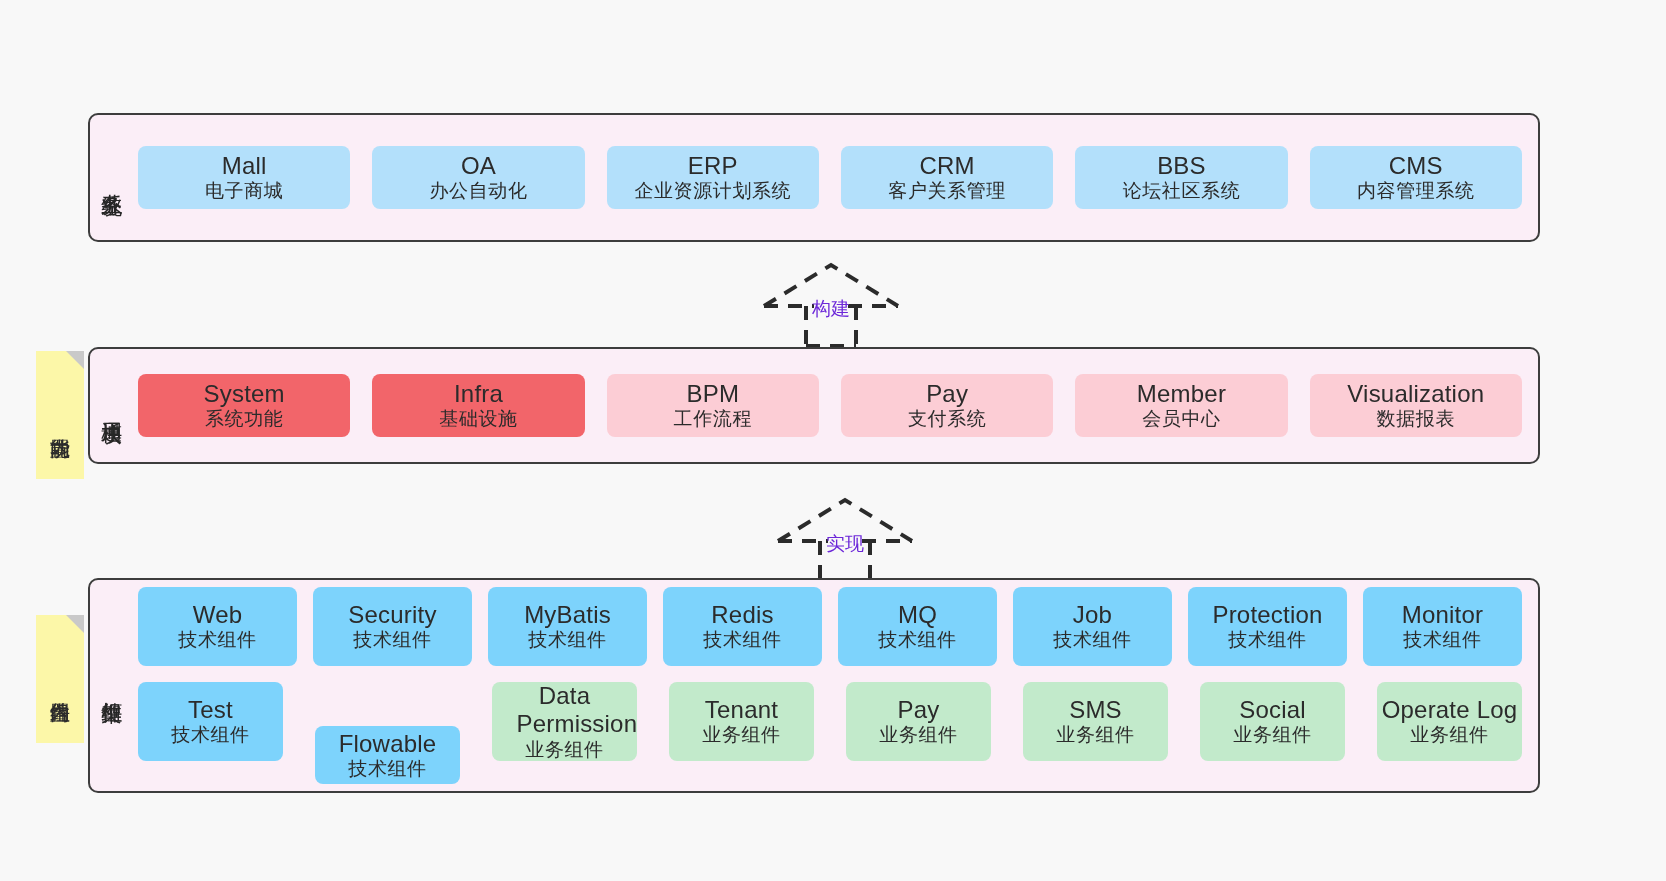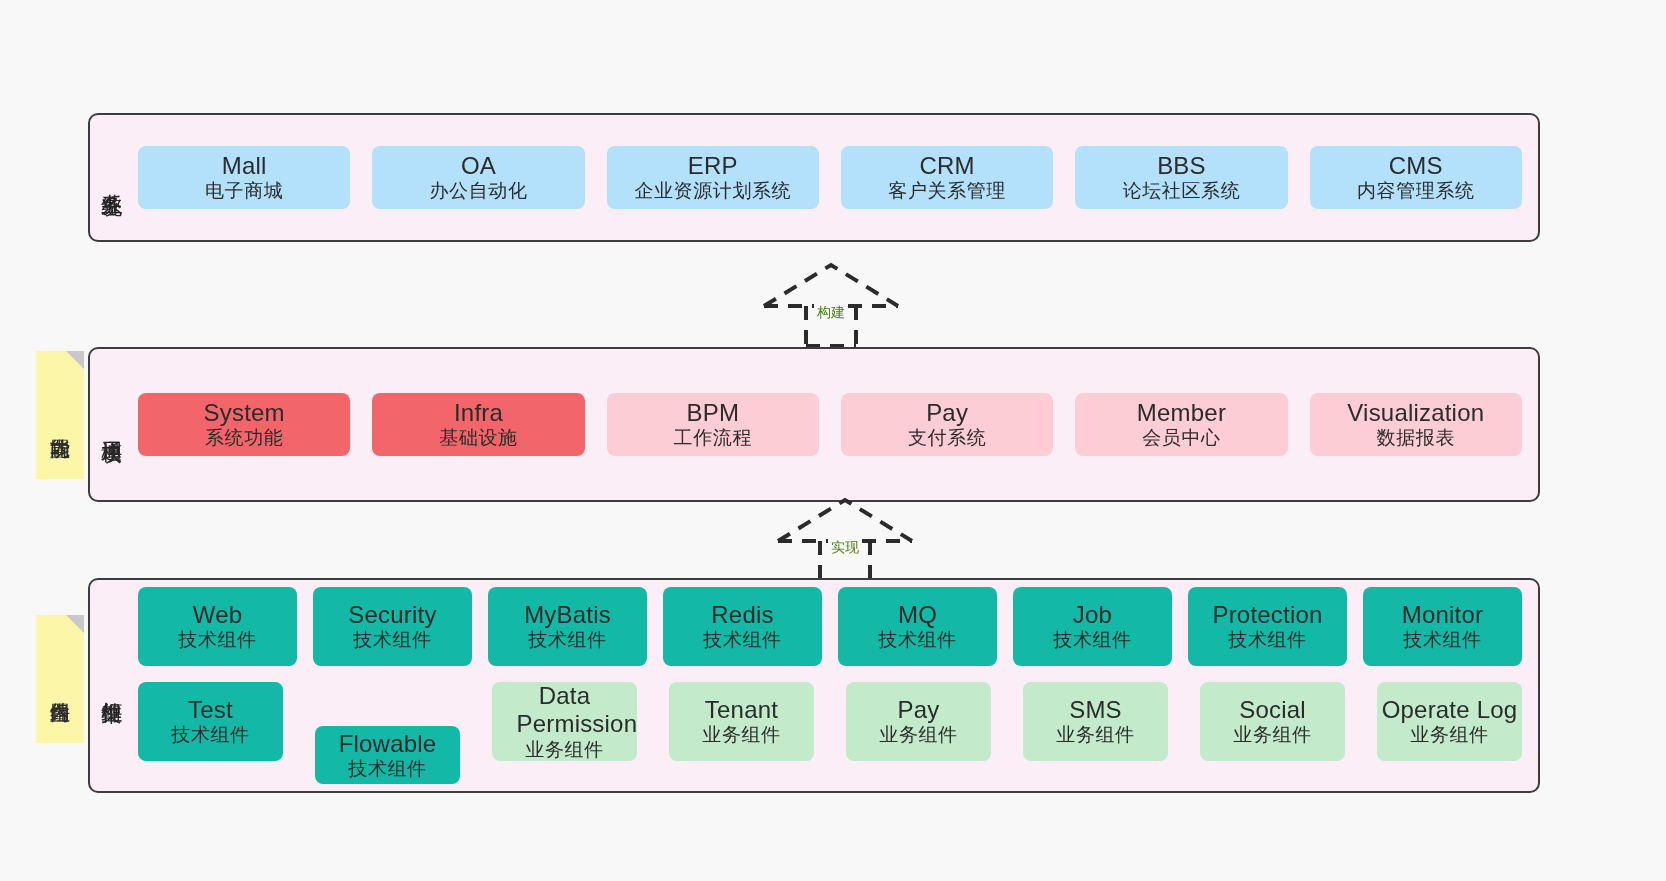--- a/index.html
+++ b/index.html
@@ -80,21 +80,21 @@
     letter-spacing: 0.2px;
   }
   .node .cn {
     font-size: 19px;
     letter-spacing: 0.6px;
   }
 
   .node.blue       { background: #b3e0fb; }
   .node.red        { background: #f2656a; }
   .node.pink       { background: #fccdd5; }
-  .node.green      { background: #14b8a6; }
+  .node.green      { background: #7dd3fc; }
   .node.lightgreen { background: #c2eacb; }
 
   
   .sticky {
     position: absolute;
     background: #fcf7a8;
     width: 48px;
     box-sizing: border-box;
     display: flex;
     align-items: center;
@@ -120,22 +120,22 @@
   
   .connector {
     position: absolute;
   }
   .connector svg { display: block; }
   .connector .conn-label {
     position: absolute;
     left: 50%;
     transform: translateX(-50%);
     bottom: 4px;
-    font-size: 14px;
-    color: #4d7c0f;
+    font-size: 19px;
+    color: #6d28d9;
     background: transparent;
     white-space: nowrap;
     padding: 0 2px;
   }
 </style>
 </head>
 <body>
 
 <div class="canvas">
 
@@ -183,21 +183,21 @@
       <path d="M 50 86 L 100 86" fill="none" stroke="#2b2b2b" stroke-width="4" stroke-dasharray="14 10"></path>
     </svg>
     <span class="conn-label" style="bottom:26px;">构建</span>
   </div>
 
   <div class="sticky" style="left:36px; top:351px; height:128px;">
     <span class="fold"></span>
     <span>内置功能</span>
   </div>
 
-  <div class="band" id="band-common" style="left:88px; top:347px; width:1452px; height:155px;">
+  <div class="band" id="band-common" style="left:88px; top:347px; width:1452px; height:117px;">
     <div class="band-title">通用模块</div>
     <div class="band-body">
       <div class="row">
         <div class="node red">
           <span class="en">System</span>
           <span class="cn">系统功能</span>
         </div>
         <div class="node red">
           <span class="en">Infra</span>
           <span class="cn">基础设施</span>

